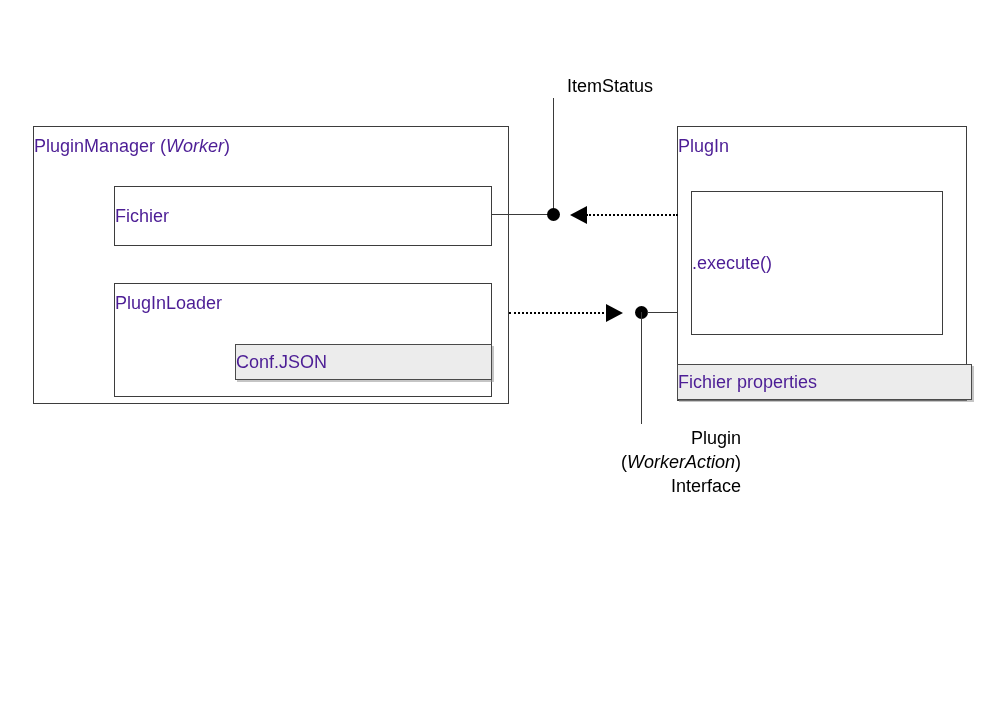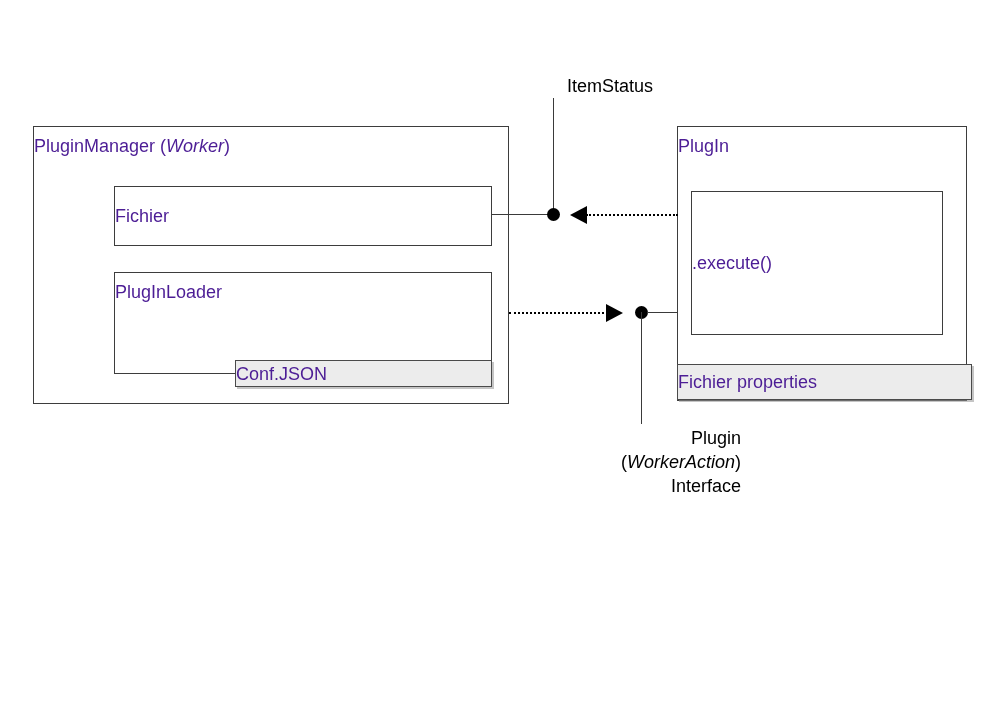--- a/index.html
+++ b/index.html
@@ -106,25 +106,25 @@
   <div class="box" style="left:33px; top:126px; width:476px; height:278px;">
     <div class="box-title title-top">
       <span>PluginManager (</span><span class="ital">Worker</span><span>)</span>
     </div>
   </div>
 
   <div class="box" style="left:114px; top:186px; width:378px; height:60px;">
     <div class="box-title title-mid">Fichier</div>
   </div>
 
-  <div class="box" style="left:114px; top:272px; width:378px; height:102px;">
+  <div class="box" style="left:114px; top:283px; width:378px; height:114px;">
     <div class="box-title title-top">PlugInLoader</div>
   </div>
 
-  <div class="box shaded" style="left:235px; top:360px; width:257px; height:27px;padding-left:10px;">
+  <div class="box shaded" style="left:235px; top:344px; width:257px; height:36px;padding-left:10px;">
     <div class="box-title title-mid">Conf.JSON</div>
   </div>
 
   <div class="box" style="left:677px; top:126px; width:290px; height:275px;">
     <div class="box-title title-top">PlugIn</div>
   </div>
 
   <div class="box" style="left:691px; top:191px; width:252px; height:144px;">
     <div class="box-title title-mid">.execute()</div>
   </div>

